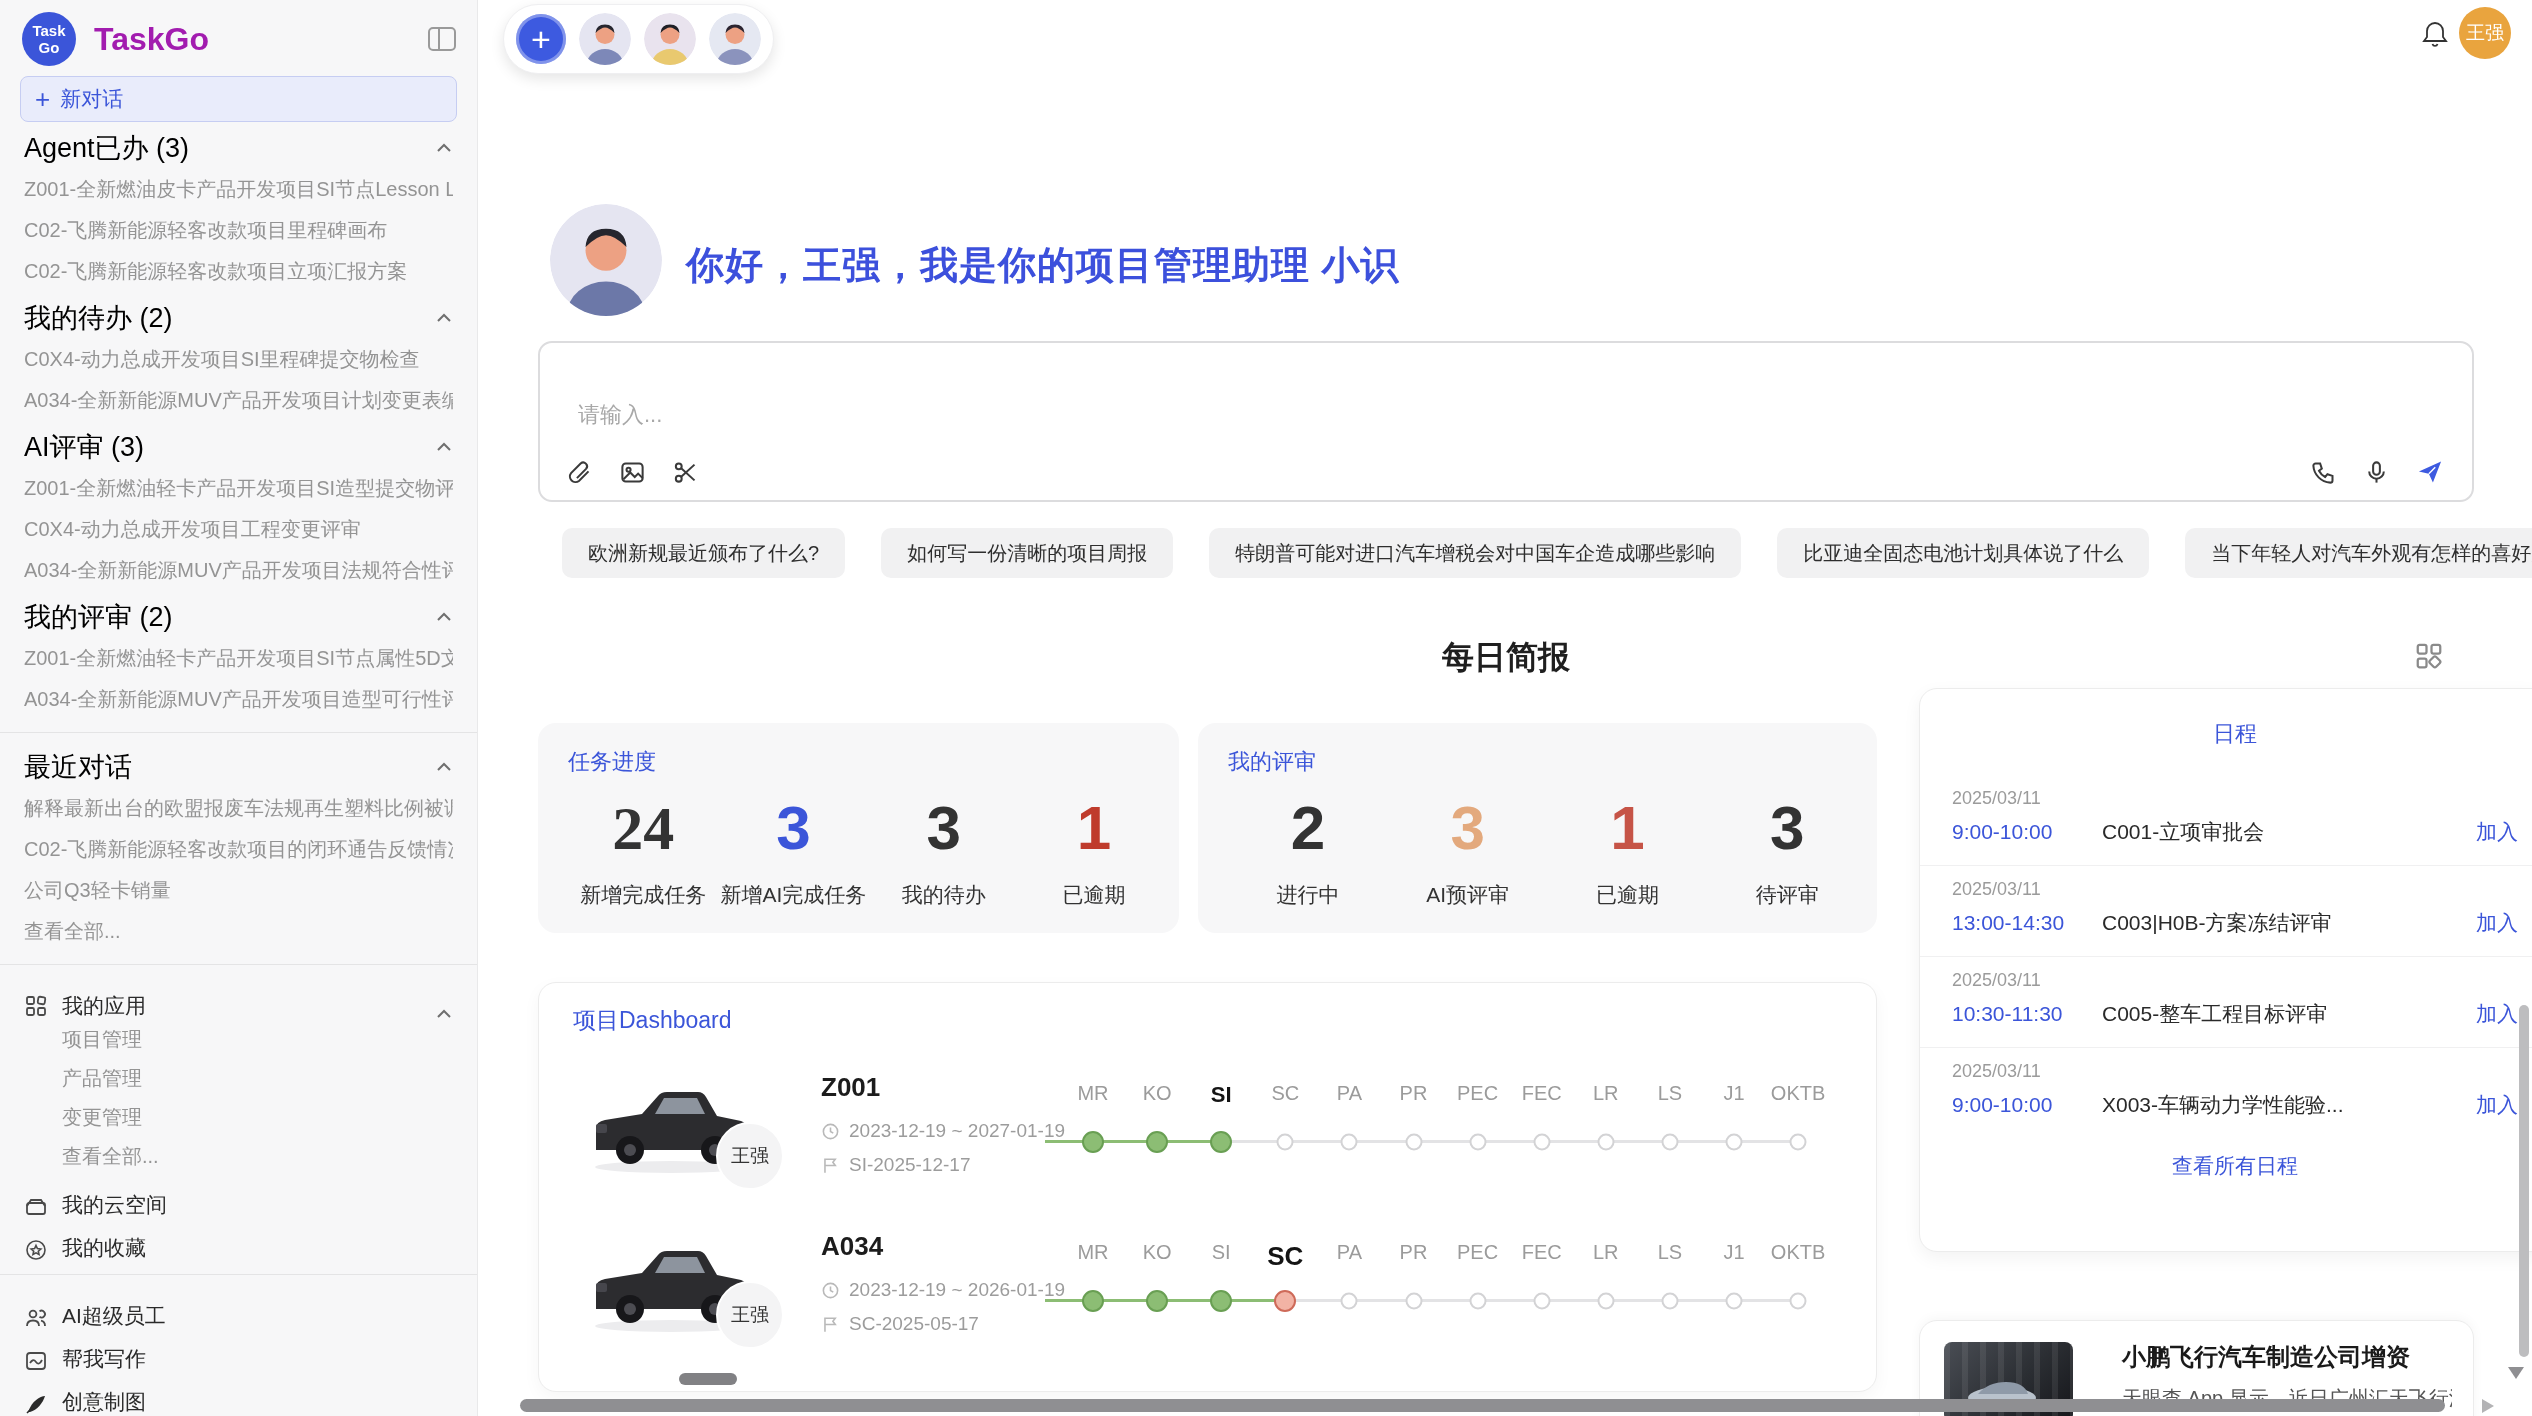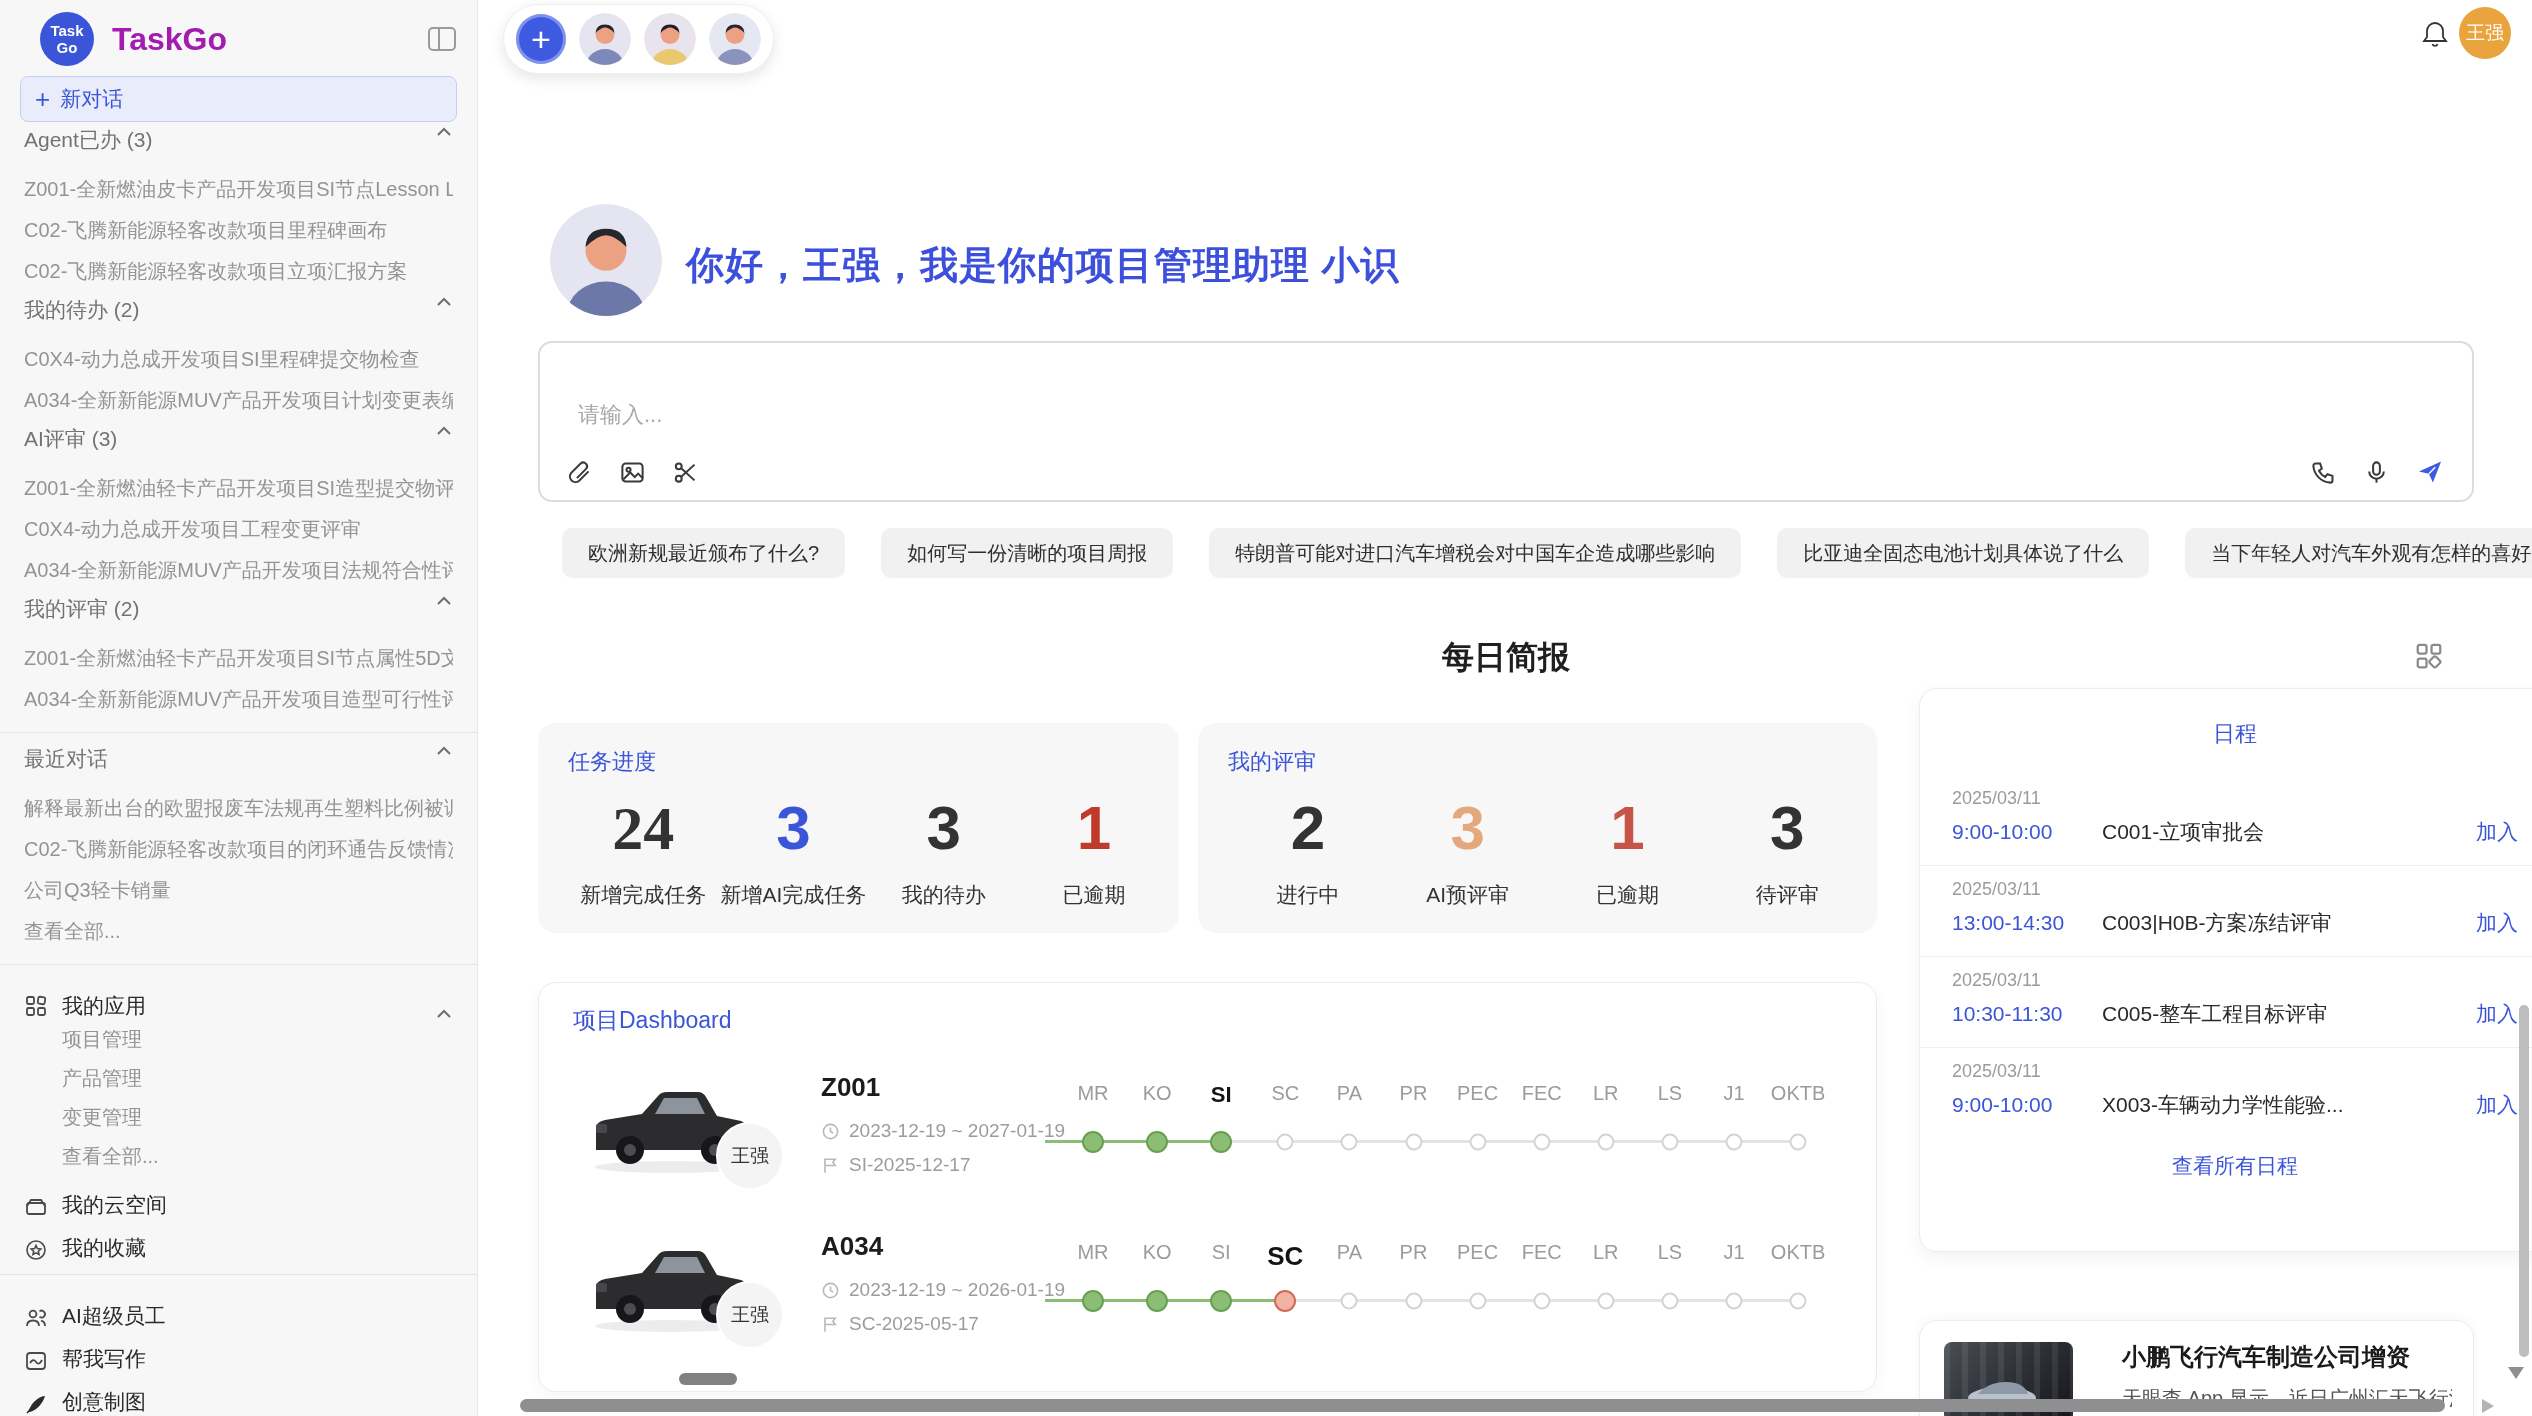--- a/index.html
+++ b/index.html
@@ -3,31 +3,31 @@
 <meta charset="utf-8">
 <style>
   html,body{margin:0;padding:0}
   body{width:2532px;height:1416px;overflow:hidden;position:relative;background:#fff;
        font-family:"Liberation Sans","DejaVu Sans",sans-serif;color:#222}
   svg{display:block}
 
   
   #sidebar{position:absolute;left:0;top:0;width:478px;height:1416px;background:#f7f7f8;
            border-right:1px solid #e9e9ea;box-sizing:border-box;overflow:hidden}
-  .side-top{display:flex;align-items:center;padding:12px 20px 0 40px}
+  .side-top{display:flex;align-items:center;padding:12px 20px 0 22px}
   .logo{width:54px;height:54px;border-radius:50%;background:#3b55d9;color:#fff;display:flex;
         flex-direction:column;align-items:center;justify-content:center;font-size:15px;line-height:17px;font-weight:700}
   .app-title{font-size:32px;font-weight:700;color:#a21caf;margin-left:18px;flex:1}
   .collapse-btn{cursor:pointer}
   .new-chat{margin:10px 20px 0 20px;height:44px;border:1px solid #c6cdf2;background:#e9ecfb;border-radius:8px;
             display:flex;align-items:center;padding:0 14px;color:#3b55d9;font-size:21px;gap:10px;cursor:pointer}
   .new-chat .plus{font-size:26px;line-height:1}
   .side-body{padding:0 24px}
-  .sec-header{display:flex;justify-content:space-between;align-items:flex-start;height:43px;font-size:21px;
-              color:#737373;font-weight:500;margin-top:4px;cursor:pointer}
+  .sec-header{display:flex;justify-content:space-between;align-items:center;height:43px;font-size:27px;
+              color:#000000;font-weight:500;margin-top:4px;cursor:pointer}
   .side-item{height:41px;line-height:41px;font-size:20px;color:#949494;white-space:nowrap;overflow:hidden;cursor:pointer}
   .side-divider{height:1px;background:#e4e4e5;margin:12px -24px}
   .app-row{display:flex;align-items:flex-end;gap:14px;height:43px;font-size:21px;color:#2a2a2a;cursor:pointer}
   .sub-item{height:39px;line-height:39px;font-size:20px;color:#949494;padding-left:38px;white-space:nowrap;overflow:hidden;cursor:pointer}
   .chev{stroke:#6f6f6f;fill:none;stroke-width:2}
 
   
   #topbar-pill{position:absolute;left:503px;top:4px;height:68px;border-radius:36px;background:#fff;
                border:1px solid #efeff1;box-shadow:0 5px 14px rgba(0,0,0,.10);
                display:flex;align-items:center;padding:0 12px;gap:13px}

